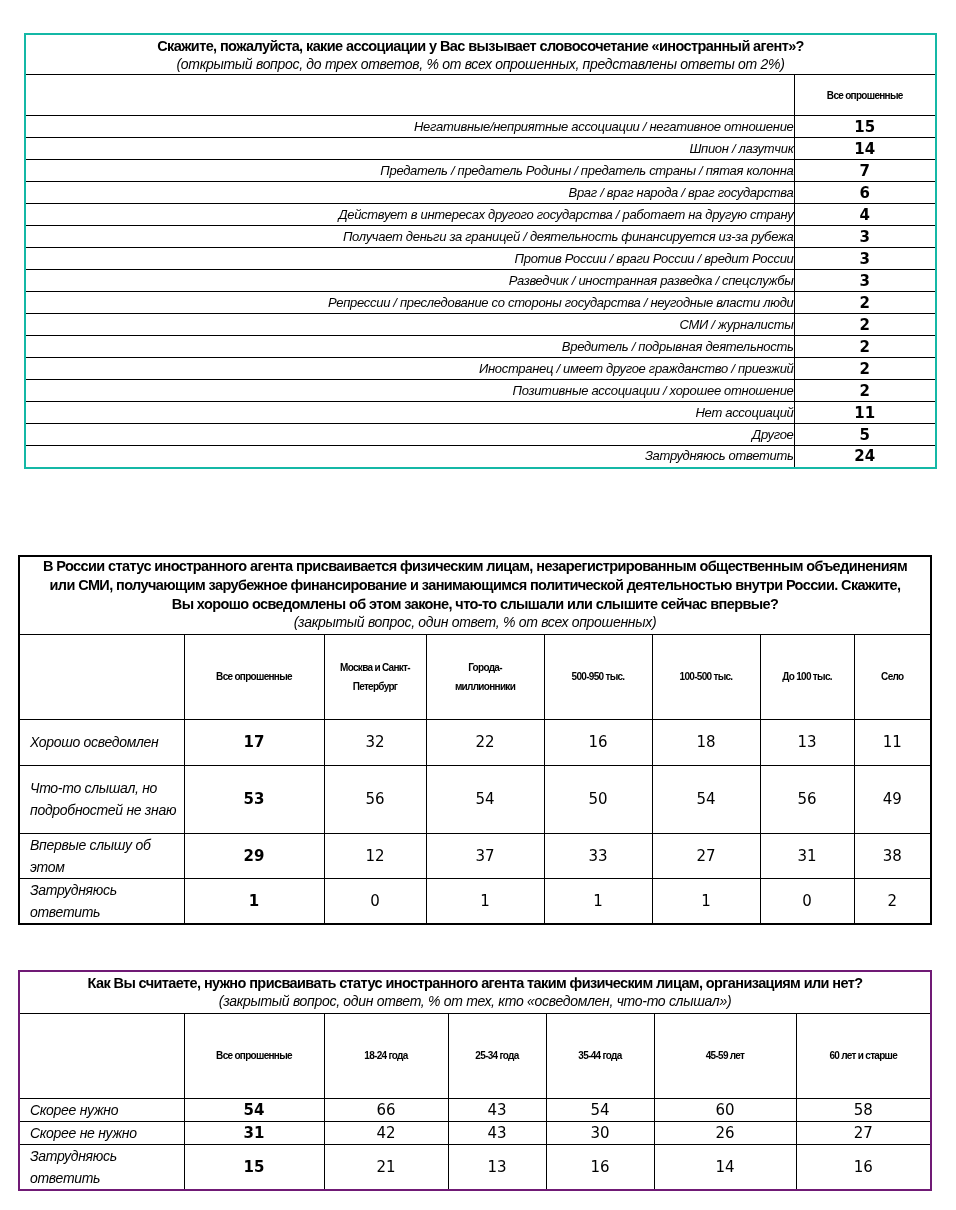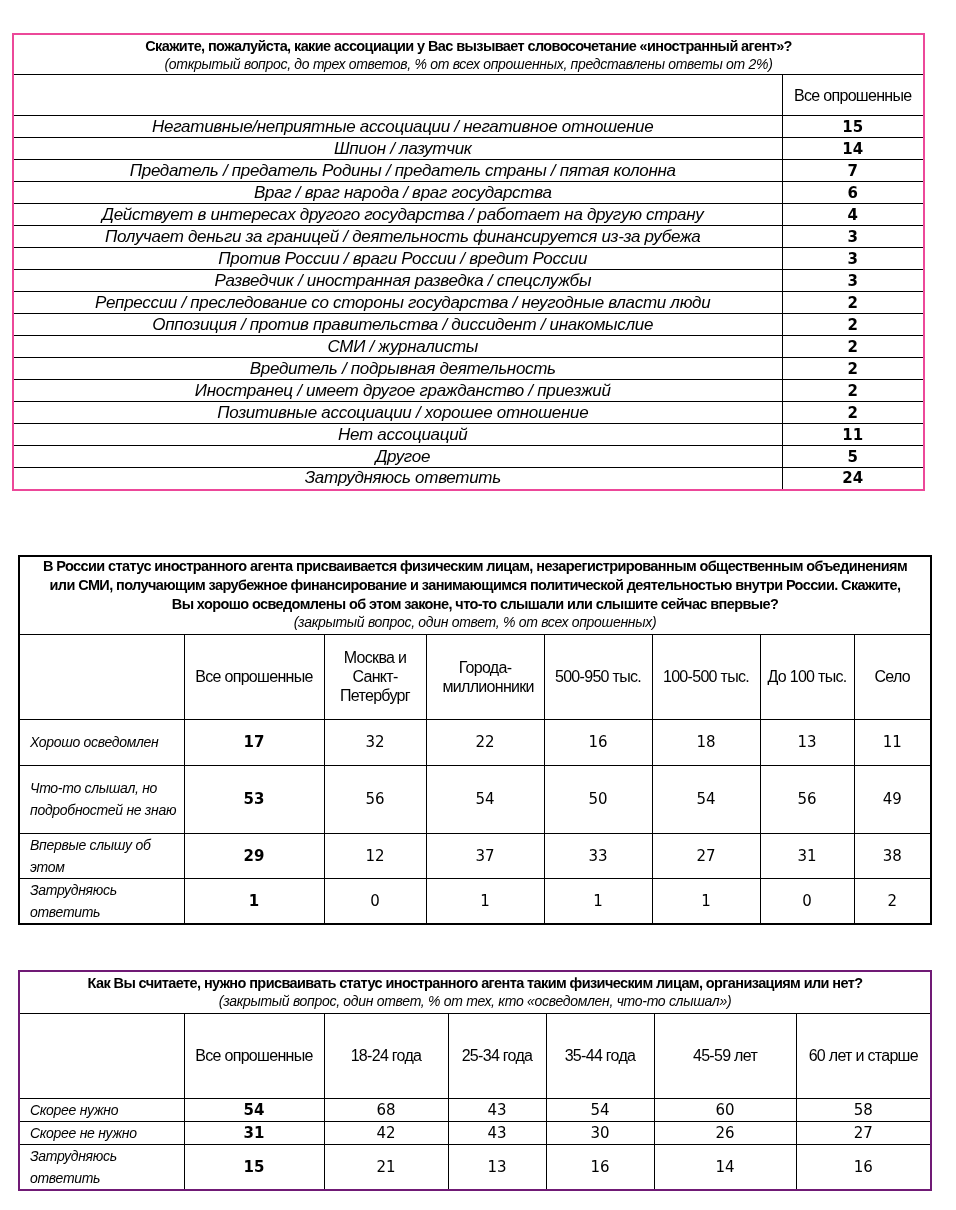--- a/index.html
+++ b/index.html
@@ -1,27 +1,27 @@
 <!DOCTYPE html>
 <html><head>
 <meta charset="utf-8">
 <style>
   html, body { margin: 0; padding: 0; background: #ffffff; }
   body { width: 956px; height: 1210px; position: relative; font-family: "Liberation Sans", sans-serif; color: #000; overflow: hidden; }
   table { border-collapse: collapse; position: absolute; table-layout: fixed; }
   td, th { border: 1.5px solid #000; padding: 0; }
   .title { text-align: center; font-weight: bold; font-size: 14.5px; letter-spacing: -0.6px; line-height: 19px; padding-top: 2px; }
   .subtitle { text-align: center; font-style: italic; font-size: 14px; line-height: 17px; letter-spacing: -0.3px; padding-bottom: 1px; }
-  .hdr { text-align: center; font-weight: normal; font-size: 16px; letter-spacing: -0.7px; line-height: 19px; vertical-align: middle; }
-  .lbl { font-style: italic; font-size: 17px; letter-spacing: -0.3px; text-align: center; padding-left: 10px; line-height: 21px; vertical-align: middle; }
+  .hdr { text-align: center; font-weight: bold; font-size: 10px; letter-spacing: -0.7px; line-height: 19px; vertical-align: middle; }
+  .lbl { font-style: italic; font-size: 13px; letter-spacing: -0.3px; text-align: right; padding-left: 10px; line-height: 21px; vertical-align: middle; }
   .lbl2 { font-style: italic; font-size: 14px; letter-spacing: -0.3px; text-align: left; padding-left: 10px; padding-right: 4px; line-height: 22px; vertical-align: middle; }
   .v { text-align: center; font-size: 15px; vertical-align: middle; font-family: "DejaVu Sans", sans-serif; }
   .vb { text-align: center; font-size: 15px; font-weight: bold; vertical-align: middle; font-family: "DejaVu Sans", sans-serif; }
 
-  #t1 { left: 12px; top: 33px; width: 911px; border: 2px solid #ec4899; }
+  #t1 { left: 24px; top: 33px; width: 911px; border: 2px solid #14b8a6; }
   #t1 .r { height: 22px; }
   #t1 .lbl { line-height: 20px; }
 
   #t2 { left: 18px; top: 555px; width: 912px; border: 2px solid #000; }
   #t3 { left: 18px; top: 970px; width: 912px; border: 2px solid #701a75; }
 </style>
 </head>
 <body>
 
 <table id="t1">
@@ -69,24 +69,20 @@
       <tr class="r">
         <td class="lbl">Против России / враги России / вредит России</td>
         <td class="vb">3</td>
       </tr>
       <tr class="r">
         <td class="lbl">Разведчик / иностранная разведка / спецслужбы</td>
         <td class="vb">3</td>
       </tr>
       <tr class="r">
         <td class="lbl">Репрессии / преследование со стороны государства / неугодные власти люди</td>
-        <td class="vb">2</td>
-      </tr>
-      <tr class="r">
-        <td class="lbl">Оппозиция / против правительства / диссидент / инакомыслие</td>
         <td class="vb">2</td>
       </tr>
       <tr class="r">
         <td class="lbl">СМИ / журналисты</td>
         <td class="vb">2</td>
       </tr>
       <tr class="r">
         <td class="lbl">Вредитель / подрывная деятельность</td>
         <td class="vb">2</td>
       </tr>
@@ -210,21 +206,21 @@
         <td class="hdr" style="padding: 0px 4px;">25-34 года</td>
         <td class="hdr" style="padding: 0px 4px;">35-44 года</td>
         <td class="hdr" style="padding: 0px 4px; text-align: center;">45-59 лет</td>
         <td class="hdr" style="padding: 0px 4px;">60 лет и старше</td>
       </tr>
   </tbody>
     <tbody id="t3-body">
       <tr style="height: 23px;">
         <td class="lbl2">Скорее нужно</td>
         <td class="vb">54</td>
-        <td class="v">68</td>
+        <td class="v">66</td>
         <td class="v">43</td>
         <td class="v">54</td>
         <td class="v">60</td>
         <td class="v">58</td>
       </tr>
       <tr style="height: 23px;">
         <td class="lbl2">Скорее не нужно</td>
         <td class="vb">31</td>
         <td class="v">42</td>
         <td class="v">43</td>

